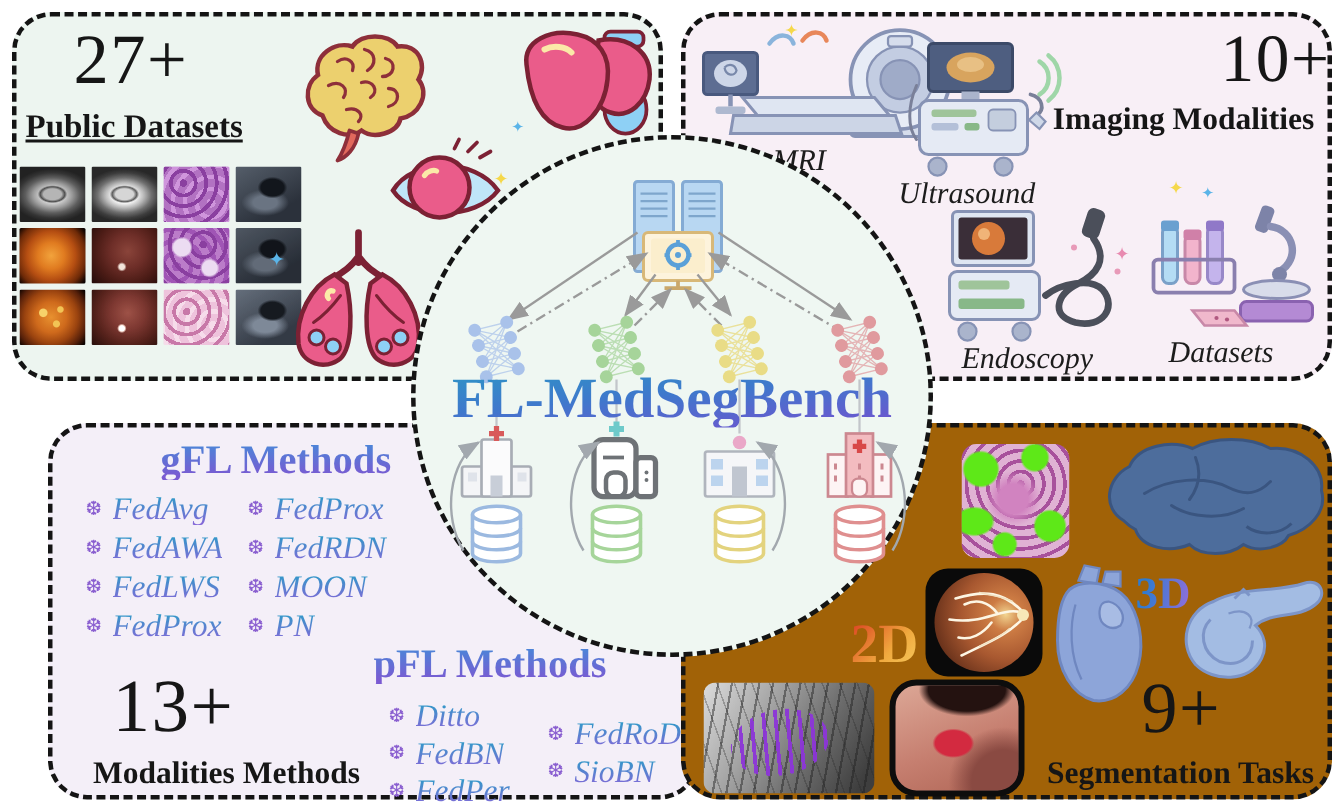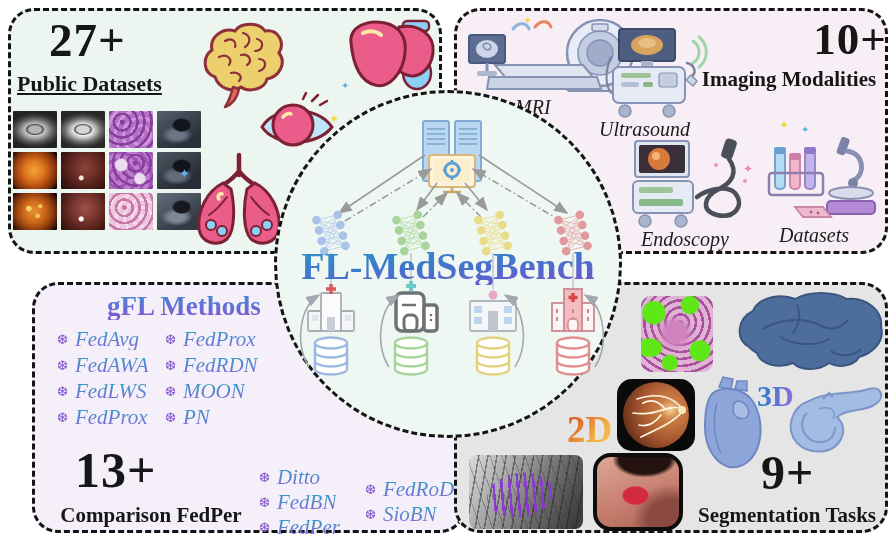--- a/index.html
+++ b/index.html
@@ -2,25 +2,25 @@
 <html><head>
 <meta charset="utf-8">
 <style>
   html,body{margin:0;padding:0;background:#ffffff;}
   #fig{position:relative;width:896px;height:541px;background:#ffffff;overflow:hidden;
        font-family:"Liberation Serif","DejaVu Serif",serif;}
   .panel{position:absolute;border:3.5px dashed #141414;border-radius:26px;box-sizing:border-box;}
   #p-tl{left:8px;top:8px;width:434px;height:246px;background:#edf5f0;}
   #p-tr{left:454px;top:8px;width:434px;height:246px;background:#f8eff6;}
   #p-bl{left:8px;top:282px;width:434px;height:251px;background:#f4eff8;margin-left:24px;}
-  #p-br{left:454px;top:282px;width:434px;height:251px;background:#e5e5e5;}
+  #p-br{left:454px;top:282px;width:434px;height:251px;background:#a16207;}
   #center-circle{position:absolute;left:274px;top:90px;width:348px;height:348px;border-radius:50%;
        border:3.5px dashed #141414;background:#eff7f2;z-index:2;box-sizing:border-box;}
   .abs{position:absolute;}
-  .count{font-weight:bold;color:#161616;line-height:1;letter-spacing:1px;}
+  .count{font-weight:normal;color:#161616;line-height:1;letter-spacing:1px;}
   .plabel{font-weight:bold;color:#161616;line-height:1;}
   .grad-title{font-weight:bold;font-size:38px;line-height:1;white-space:nowrap;
        background:linear-gradient(175deg,#2e93c6 5%,#3f78cc 45%,#6b57cf 90%);
        -webkit-background-clip:text;background-clip:text;color:#3f78cc;-webkit-text-fill-color:transparent;}
   .grad-h{font-weight:bold;font-size:27px;line-height:1;white-space:nowrap;
        background:linear-gradient(180deg,#4a86d8 10%,#7a5ad2 90%);
        -webkit-background-clip:text;background-clip:text;color:#5a74d4;-webkit-text-fill-color:transparent;}
   .mi{position:absolute;display:flex;align-items:center;gap:7px;white-space:nowrap;}
   .bullet{font-family:"DejaVu Sans",sans-serif;font-size:13px;color:#8a5fd0;line-height:1;}
   .mname{font-style:italic;font-size:21px;line-height:1;
@@ -266,20 +266,21 @@
       </div>
     <div class="mi" style="left:130px;top:96px;">
         <span class="bullet">❆</span>
         <span class="mname">MOON</span>
       </div>
     <div class="mi" style="left:130px;top:122px;">
         <span class="bullet">❆</span>
         <span class="mname">PN</span>
       </div>
 
+    <div class="abs grad-h" style="left:214px;top:144px;">pFL Methods</div>
     <div class="mi" style="left:224px;top:182px;">
         <span class="bullet">❆</span>
         <span class="mname">Ditto</span>
       </div>
     <div class="mi" style="left:224px;top:207px;">
         <span class="bullet">❆</span>
         <span class="mname">FedBN</span>
       </div>
     <div class="mi" style="left:224px;top:232px;">
         <span class="bullet">❆</span>
@@ -288,21 +289,21 @@
     <div class="mi" style="left:330px;top:194px;">
         <span class="bullet">❆</span>
         <span class="mname">FedRoD</span>
       </div>
     <div class="mi" style="left:330px;top:219px;">
         <span class="bullet">❆</span>
         <span class="mname">SioBN</span>
       </div>
 
     <div class="abs count" style="left:40px;top:160px;font-size:50px;">13+</div>
-    <div class="abs plabel" style="left:0px;top:220px;width:232px;text-align:center;font-size:21px;">Comparison FedPer</div>
+    <div class="abs plabel" style="left:0px;top:220px;width:232px;text-align:center;font-size:21px;">Modalities Methods</div>
   </div>
 
   <div id="p-br" class="panel">
     <div class="seg-img t-histogreen" style="left:184px;top:11px;width:72px;height:76px;border-radius:10px;"></div>
 
     <svg class="abs" style="left:270px;top:4px;" width="162" height="90" viewBox="0 0 162 90">
       <path d="M22,58 C8,50 10,30 26,22 C32,8 54,4 68,10 C82,2 106,2 120,10 C140,8 156,22 154,38 C158,52 146,64 132,68 C128,76 112,80 102,74 C92,82 74,82 66,74 C52,80 34,76 30,64 C26,62 24,60 22,58 Z" fill="#4d6d9c" stroke="#3a5580" stroke-width="2"></path>
       <path d="M36,40 C52,30 76,28 92,36 C104,42 112,40 120,32 M54,48 C66,56 88,58 102,50 M70,16 C74,26 72,36 66,44" fill="none" stroke="#3a5580" stroke-width="2" stroke-linecap="round"></path>
       <path d="M104,62 C112,68 126,68 134,60" fill="none" stroke="#3a5580" stroke-width="2"></path>
     </svg>

